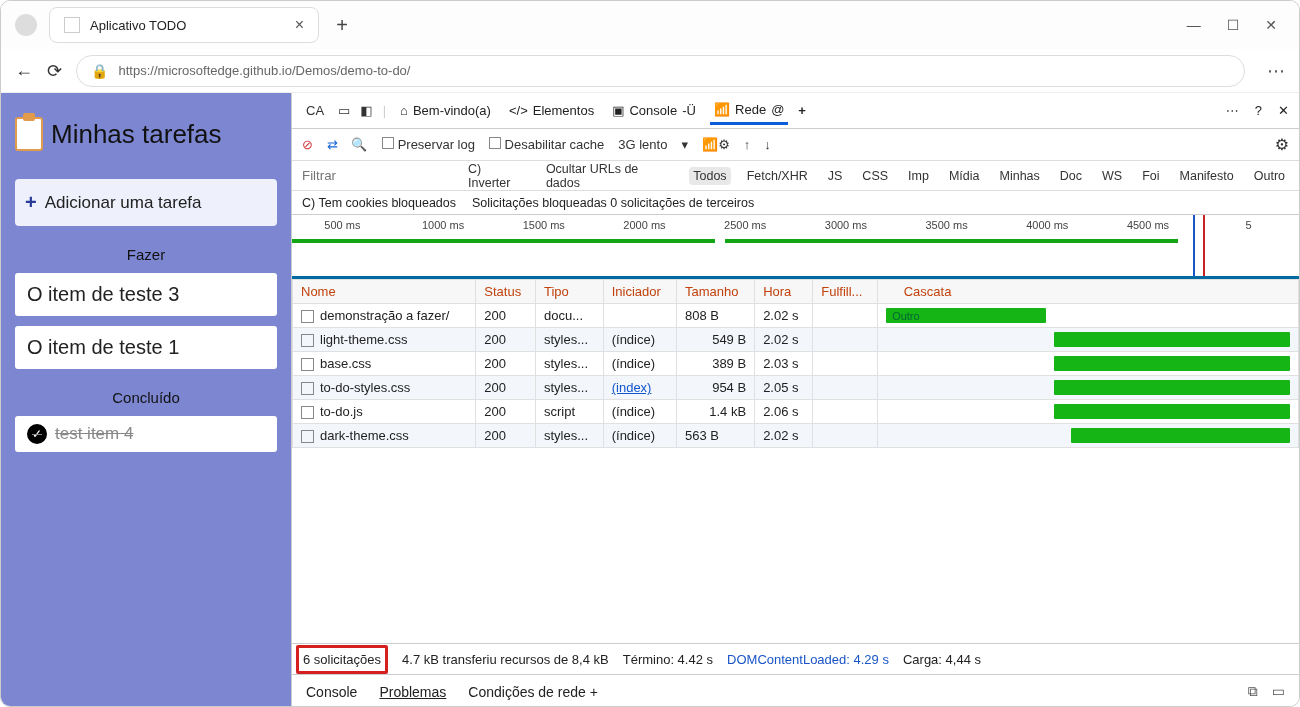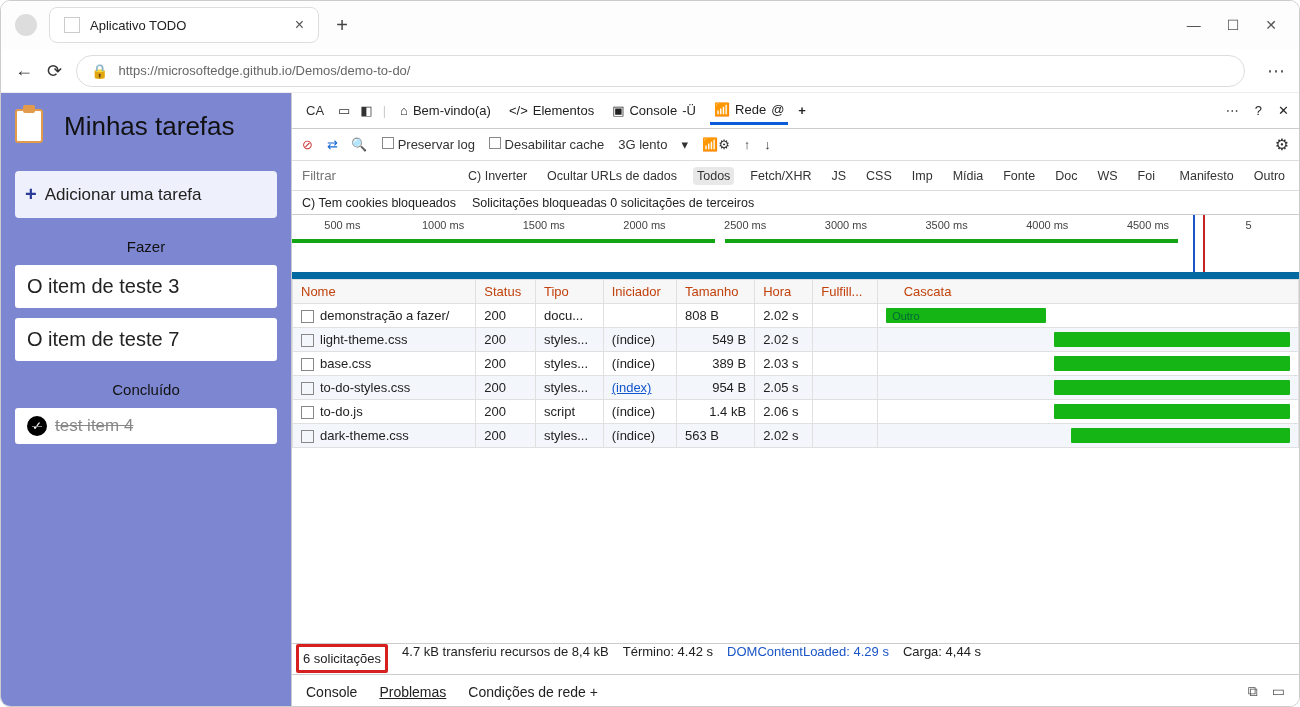--- a/index.html
+++ b/index.html
@@ -15,21 +15,21 @@
 .addrbar { height:44px; display:flex; align-items:center; gap:14px; padding:0 14px; border-bottom:1px solid #eee;}
 .navicon { font-size:18px; color:#333; cursor:pointer; }
 .urlbox { flex:1; display:flex; align-items:center; height:32px; border:1px solid #ddd; border-radius:20px; padding:0 14px; gap:10px; color:#666;}
 .urlbox .lock{font-size:14px;}
 .dots{margin-left:8px; font-size:18px; color:#555; cursor:pointer;}
 
 .content { display:flex; height:calc(707px - 48px - 44px); }
 
 
 .todoapp { width:290px; background:#7d87d1; padding:16px 14px; display:flex; flex-direction:column; gap:10px;}
-.todoapp h1 { display:flex; align-items:center; gap:21px; font-size:26px; font-weight:400; color:#111;}
+.todoapp h1 { display:flex; align-items:center; gap:8px; font-size:26px; font-weight:400; color:#111;margin-top:8px;}
 .clipicon{ width:28px; height:34px; background:#fff; border:2px solid #e29b4a; border-radius:3px; position:relative;}
 .clipicon::before{content:""; position:absolute; top:-6px; left:6px; right:6px; height:8px; background:#e29b4a; border-radius:2px;}
 .addbtn { background:#eef0fb; border-radius:4px; padding:12px 10px; font-size:17px; display:flex; align-items:center; gap:8px; cursor:pointer; margin-top:18px;}
 .addbtn .plus{color:#2a3b99; font-size:20px; font-weight:bold;}
 .sectlabel{ text-align:center; color:#111; font-size:15px; margin-top:10px;}
 .taskcard{ background:#fff; border-radius:3px; padding:10px 12px; font-size:20px;}
 .donecard{ background:#fff; border-radius:3px; padding:8px 12px; font-size:17px; display:flex; align-items:center; gap:8px; color:#888; text-decoration:line-through;}
 .checkcirc{width:20px;height:20px;border-radius:50%;background:#000;color:#fff;display:inline-flex;align-items:center;justify-content:center;font-size:12px;text-decoration:none;}
 
 
@@ -41,39 +41,39 @@
 .dt-tabs .plus2{font-weight:bold;}
 .dt-tabs .right{margin-left:auto; display:flex; gap:16px; align-items:center;}
 .dt-toolbar{height:32px;display:flex;align-items:center;gap:14px;padding:0 10px;border-bottom:1px solid #ddd;color:#333;}
 .dt-toolbar .chk{width:12px;height:12px;border:1px solid #888;display:inline-block;}
 .dt-toolbar .gear{margin-left:auto;font-size:16px;}
 .dt-filter{height:30px;display:flex;align-items:center;gap:12px;padding:0 10px;border-bottom:1px solid #ddd;font-size:12.5px;color:#333;}
 .dt-filter input{border:none;outline:none;width:150px;}
 .dt-filter .ftag{padding:2px 4px;}
 .dt-filter .sel{background:#e8e8e8;border-radius:4px;}
 .dt-info{height:24px;display:flex;align-items:center;gap:16px;padding:0 10px;border-bottom:1px solid #ccc;font-size:12.5px;}
-.waterfall-overview{height:64px;border-bottom:7px solid #0369a1;position:relative;padding-top:4px;text-decoration:underline;}
+.waterfall-overview{height:64px;border-bottom:3px solid #0369a1;position:relative;padding-top:4px;text-decoration:underline;}
 .waterfall-overview .ticks{display:flex;position:absolute;top:4px;left:0;right:0;font-size:11px;color:#444;}
 .waterfall-overview .ticks span{flex:1;text-align:center;}
 .waterfall-overview .bar{position:absolute;top:24px;left:0;height:4px;background:#14a514;}
 .waterfall-overview .bar.b1{left:0;width:42%;}
 .waterfall-overview .bar.b2{left:43%;width:45%;}
 .waterfall-overview .marker{position:absolute;top:0;bottom:0;width:2px;background:#2a4bd8;}
 
 .net-table{flex:1;overflow:auto;border-bottom:1px solid #ccc;}
 table{width:100%;border-collapse:collapse;font-size:13px;}
 th,td{border:1px solid #e0e0e0;padding:4px 8px;text-align:left;white-space:nowrap;}
 th{background:#f7f7f7;font-weight:400;color:#c2410c;}
 tr:nth-child(even) td{background:#f3f6fb;}
 .wcol{min-width:380px;position:relative;padding-left:26px;}
 .wbar{position:absolute;top:4px;bottom:4px;background:#16b516;border-radius:1px;}
 .wbar.lbl{color:#063; font-size:11px; padding-left:6px; display:flex; align-items:center; background:#16b516;}
 td a{color:#1155cc;text-decoration:underline;}
 .fic{display:inline-block;width:13px;height:13px;border:1px solid #888;margin-right:6px;vertical-align:middle;}
-.statusbar{height:30px;display:flex;align-items:flex-start;gap:14px;padding:0 10px;font-size:13px;}
+.statusbar{height:30px;display:flex;align-items:center;gap:14px;padding:0 10px;font-size:13px;}
 .statusbar .hl{border:3px solid #d62020;border-radius:2px;padding:4px 4px; margin-left:-6px;}
 .statusbar .dcl{color:#1a55c6;}
 .drawer{height:34px;display:flex;align-items:center;gap:22px;padding:0 14px;border-top:1px solid #ccc;font-size:14px;}
 .drawer .ricons{margin-left:auto;display:flex;gap:14px;color:#555;}
 </style>
 </head>
 <body>
 
 <div class="titlebar">
   <div class="avatar"></div>
@@ -106,21 +106,21 @@
     <h1>
       <span class="clipicon"></span>
       <span>Minhas tarefas</span>
     </h1>
     <div class="addbtn">
       <span class="plus">+</span>
       <span>Adicionar uma tarefa</span>
     </div>
     <div class="sectlabel">Fazer</div>
     <div class="taskcard">O item de teste 3</div>
-    <div class="taskcard">O item de teste 7</div>
+    <div class="taskcard">O item de teste 1</div>
     <div class="sectlabel">Concluído</div>
     <div class="donecard">
       <span class="checkcirc">✓</span>
       <span>test item 4</span>
     </div>
   </div>
 
   <div class="devtools">
     <div class="dt-tabs">
       <span class="sp pill">CA</span>
@@ -156,21 +156,21 @@
     <div class="dt-filter">
       <input placeholder="Filtrar" style="">
       <span class="ftag">C) <span>Inverter</span></span>
       <span class="ftag"><span class="chk"></span> <span>Ocultar URLs de dados</span></span>
       <span class="ftag sel">Todos</span>
       <span class="ftag">Fetch/XHR</span>
       <span class="ftag">JS</span>
       <span class="ftag">CSS</span>
       <span class="ftag">Imp</span>
       <span class="ftag">Mídia</span>
-      <span class="ftag">Fonte</span>
+      <span class="ftag">Minhas</span>
       <span class="ftag">Doc</span>
       <span class="ftag">WS</span>
       <span class="ftag">Foi</span>
       <span style="margin-left:auto" class="ftag">Manifesto</span>
       <span class="ftag">Outro</span>
     </div>
 
     <div class="dt-info">
       <span>C) <span>Tem cookies bloqueados</span></span>
       <span>Solicitações bloqueadas 0 solicitações de terceiros</span>

